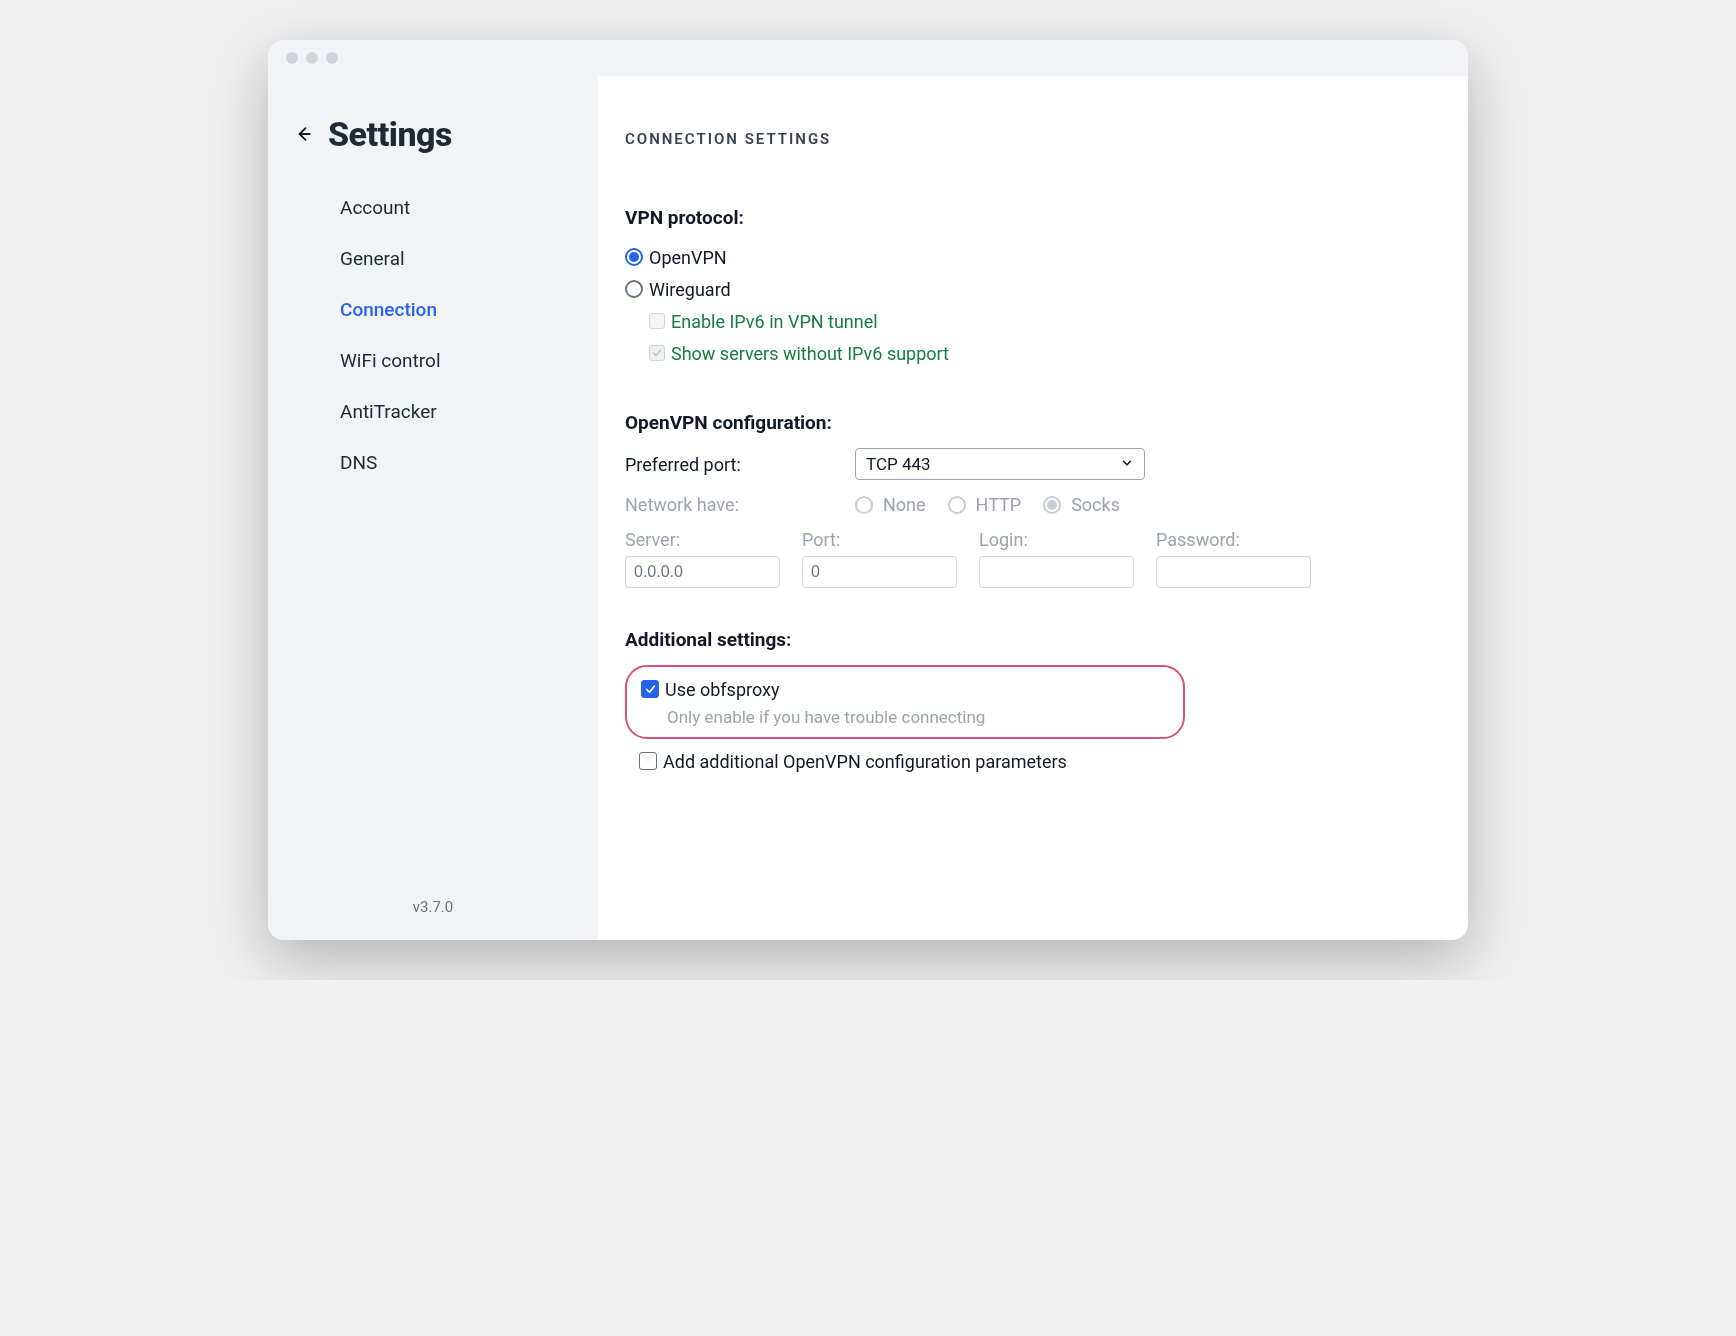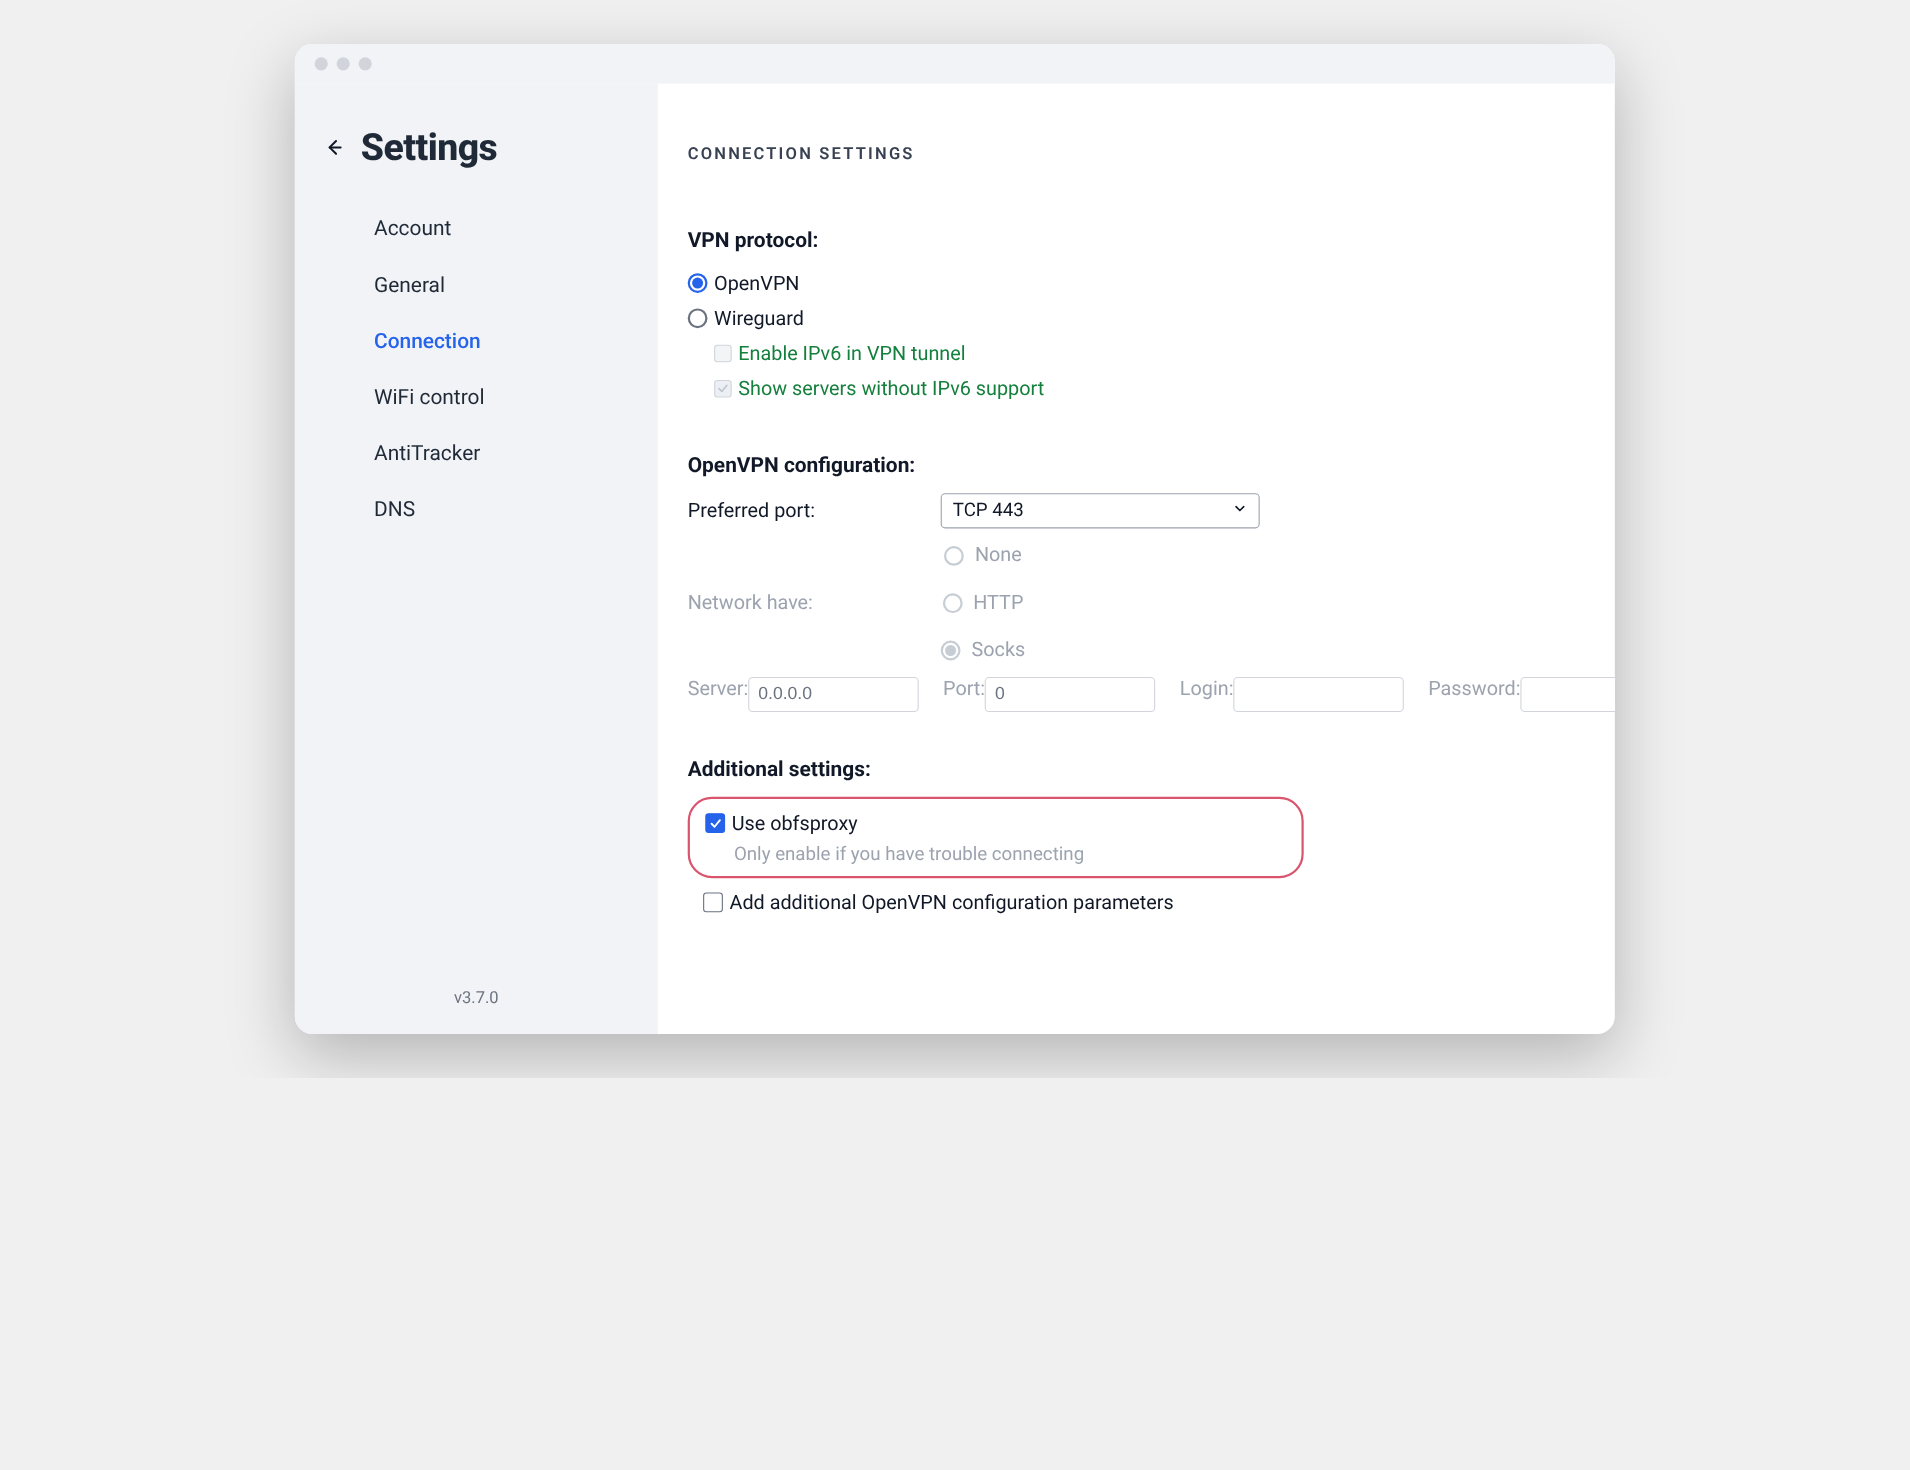--- a/index.html
+++ b/index.html
@@ -168,32 +168,31 @@
     justify-content: space-between;
     font-size: 17px;
     background: #fff;
     cursor: pointer;
   }
   .proxy-opts {
     display: flex;
     align-items: center;
     gap: 22px;
     color: #9ca3af;
-    flex-direction: column;
   }
   .proxy-opts .opt {
     display: flex; align-items: center; gap: 4px;
   }
   .fieldgrid {
     display: flex;
     gap: 22px;
     margin-top: 6px;
   }
   .field {
-    display: flex; flex-direction: row;
+    display: flex; flex-direction: column;
   }
   .field .flabel {
     font-size: 18px;
     color: #9ca3af;
     margin-bottom: 6px;
   }
   .field input {
     height: 32px;
     border: 1px solid #d1d5db;
     border-radius: 4px;

